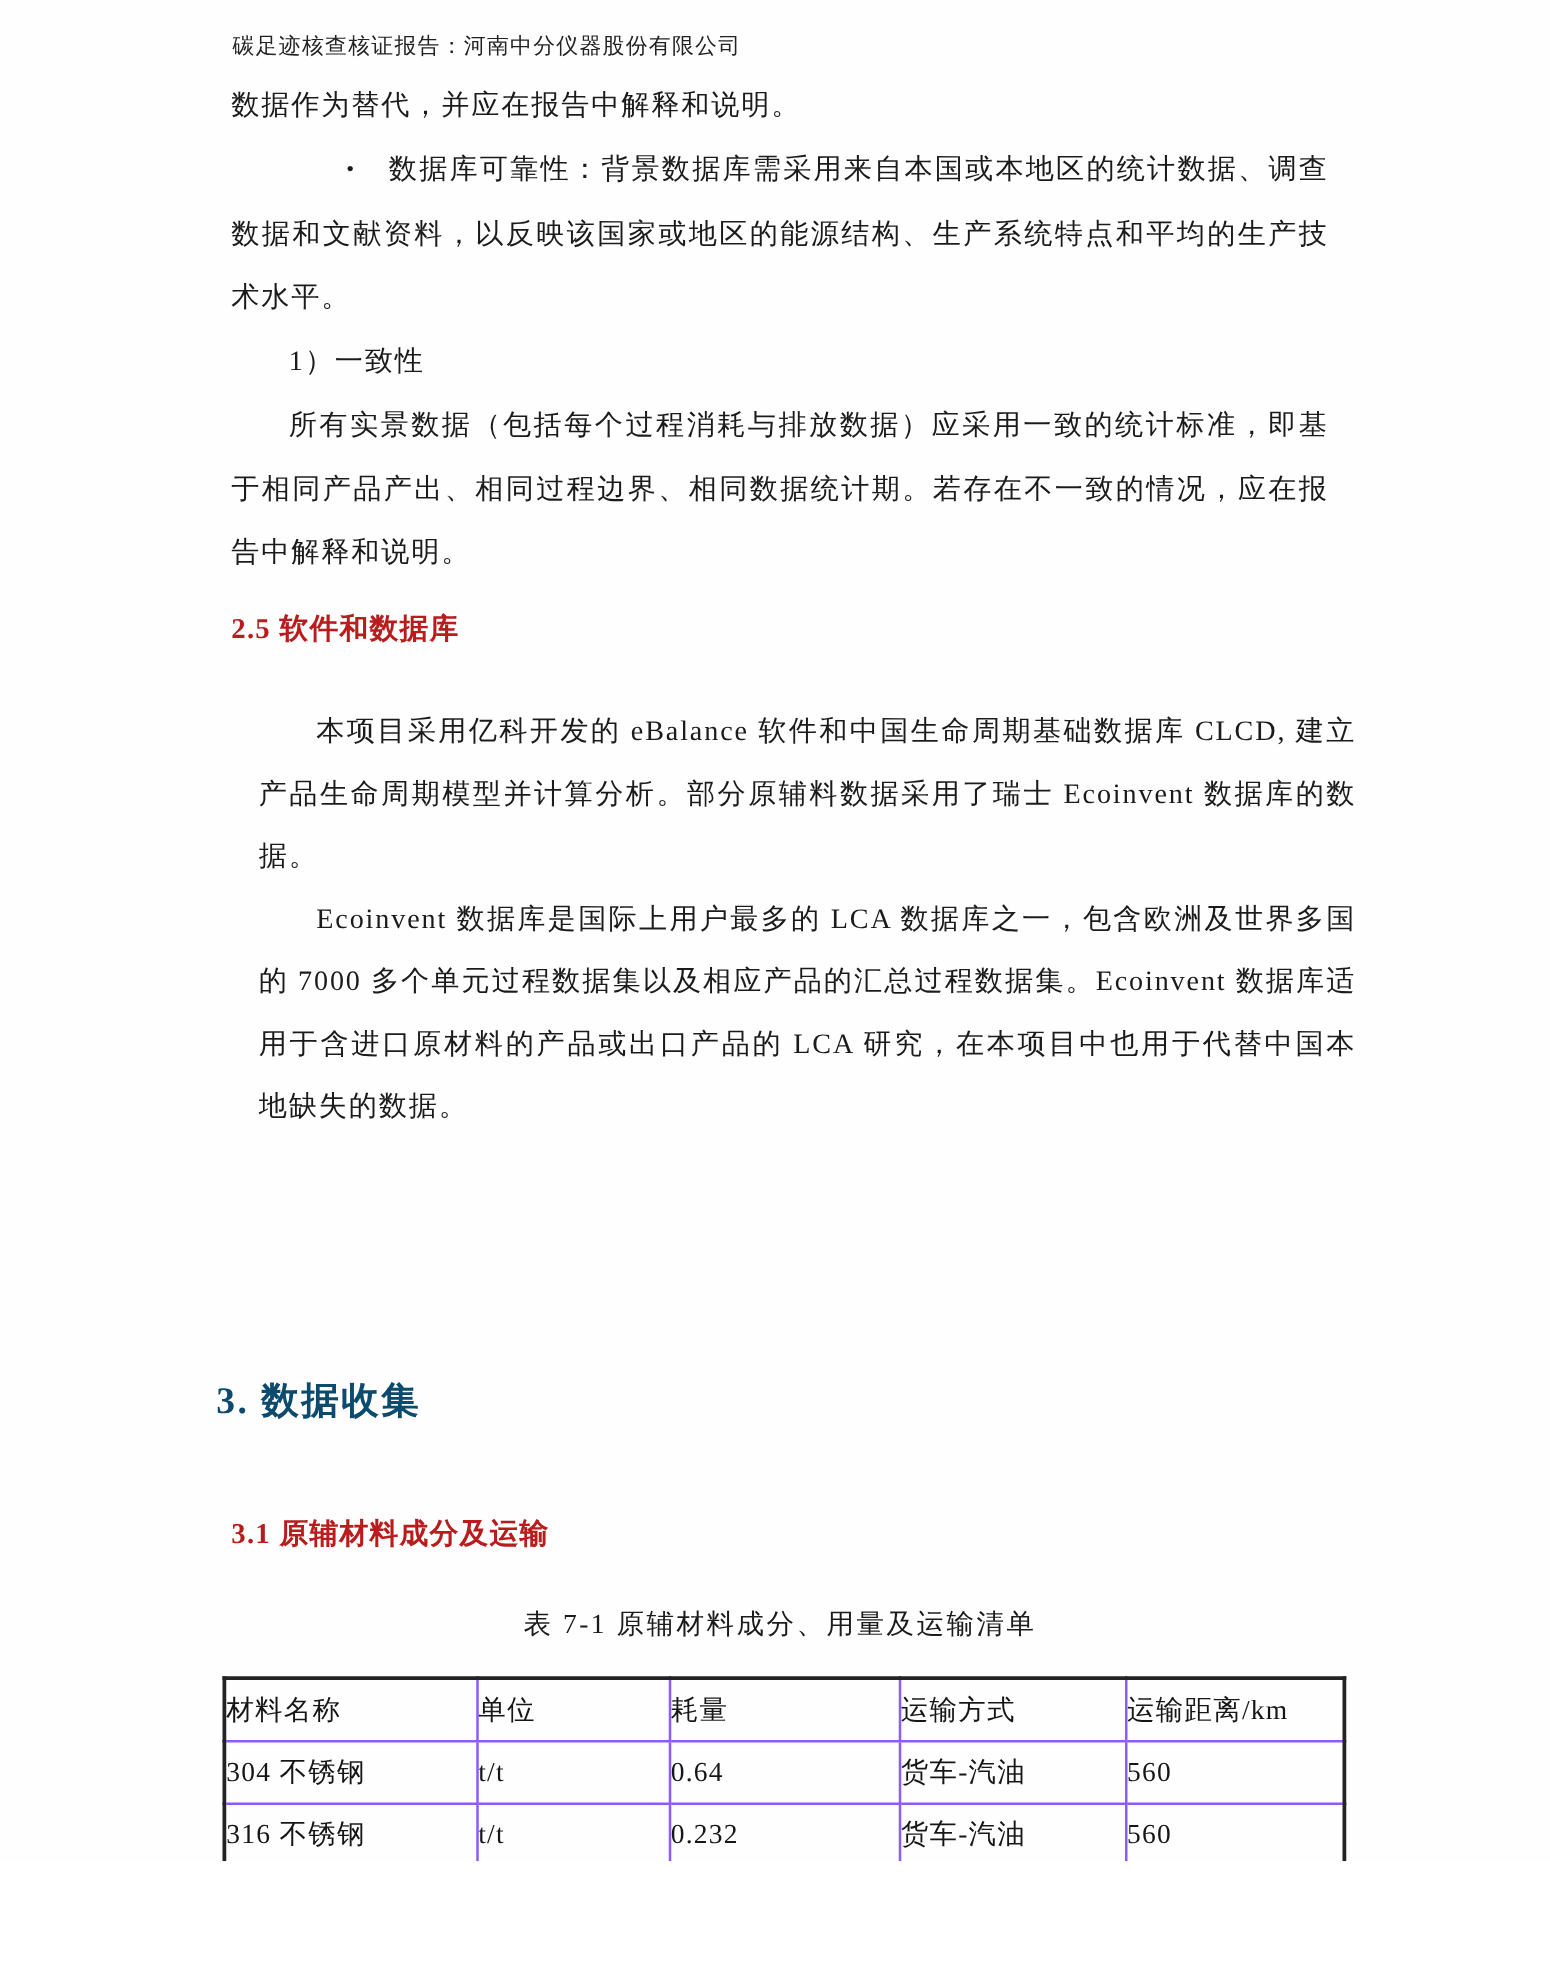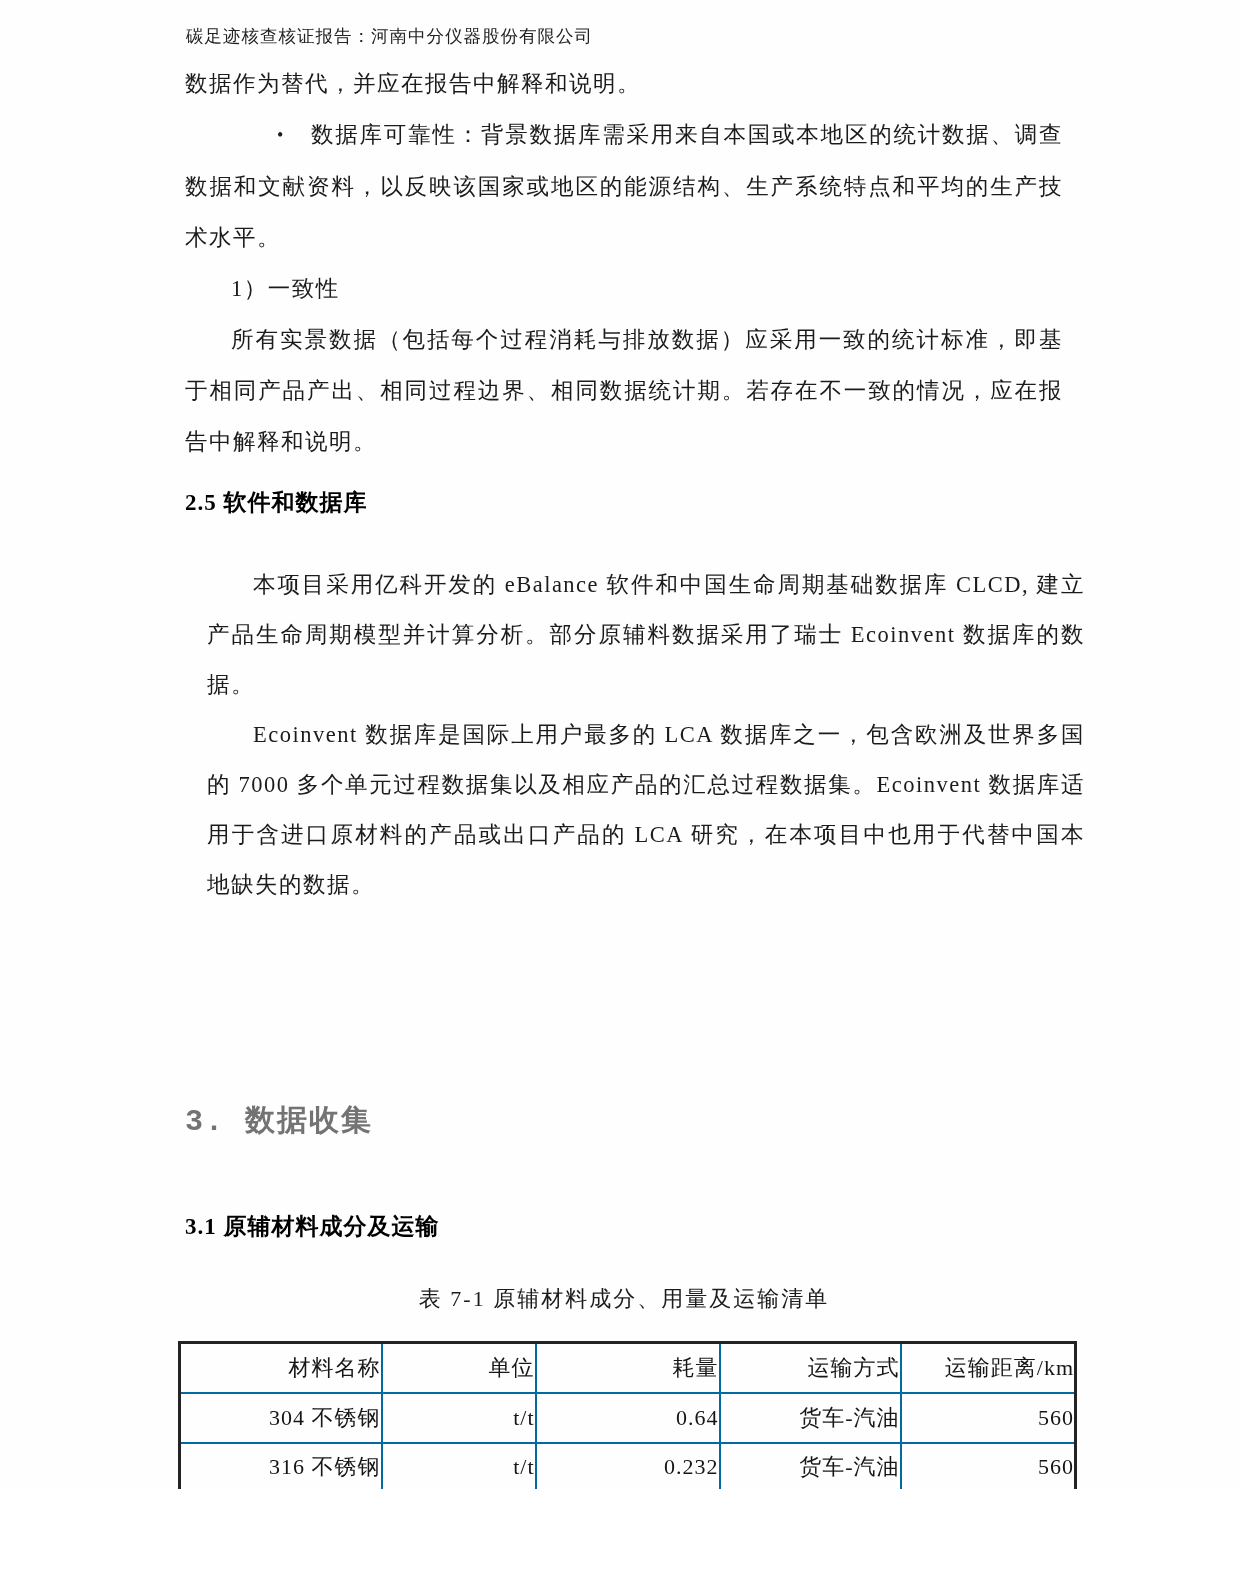--- a/index.html
+++ b/index.html
@@ -40,30 +40,29 @@
     margin-right: 26px;
     font-size: 18px;
     vertical-align: 1px;
   }
   .heading-sub {
     position: absolute;
     left: 185px;
     font-size: 23px;
     font-weight: bold;
     letter-spacing: 1px;
-    color: #000000;
+    color: #b91c1c;
   }
   .heading-main {
     position: absolute;
-    left: 185px;
+    left: 173px;
     font-size: 30px;
     font-weight: bold;
     letter-spacing: 2px;
-    color: #737373;
-    font-family: Liberation Mono, monospace;
+    color: #0c4a6e;
   }
   .table-caption {
     position: absolute;
     left: 185px;
     top: 1284px;
     width: 878px;
     text-align: center;
     font-size: 22px;
     letter-spacing: 2px;
     color: #1b1b1b;
@@ -71,23 +70,23 @@
   .mat-table {
     position: absolute;
     left: 178px;
     top: 1341px;
     width: 896px;
     border-collapse: collapse;
     table-layout: fixed;
     border: 3px solid #232323;
   }
   .mat-table th, .mat-table td {
-    border: 2px solid #0369a1;
+    border: 2px solid #8b5cf6;
     height: 50px;
-    text-align: right;
+    text-align: left;
     vertical-align: middle;
     font-size: 22px;
     font-weight: normal;
     letter-spacing: 1px;
     color: #161616;
   }
   .page-footer {
     position: absolute;
     top: 1528px;
     left: 0;

